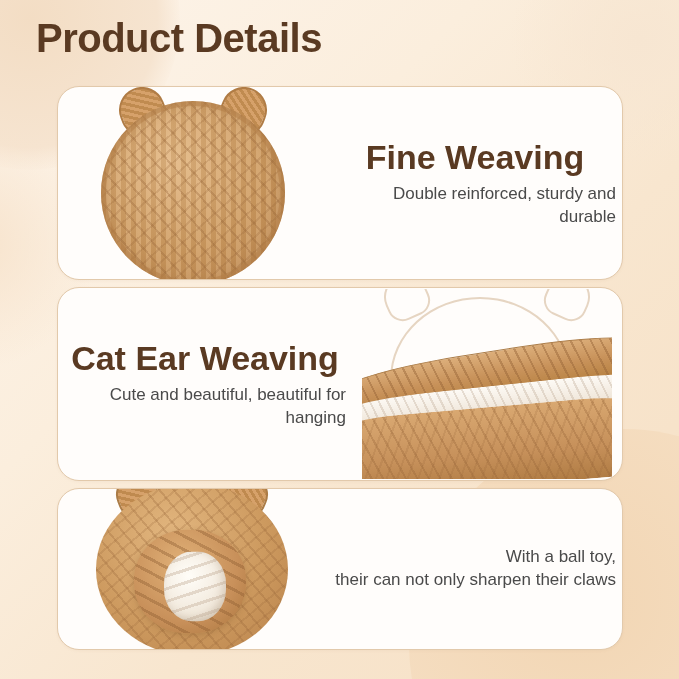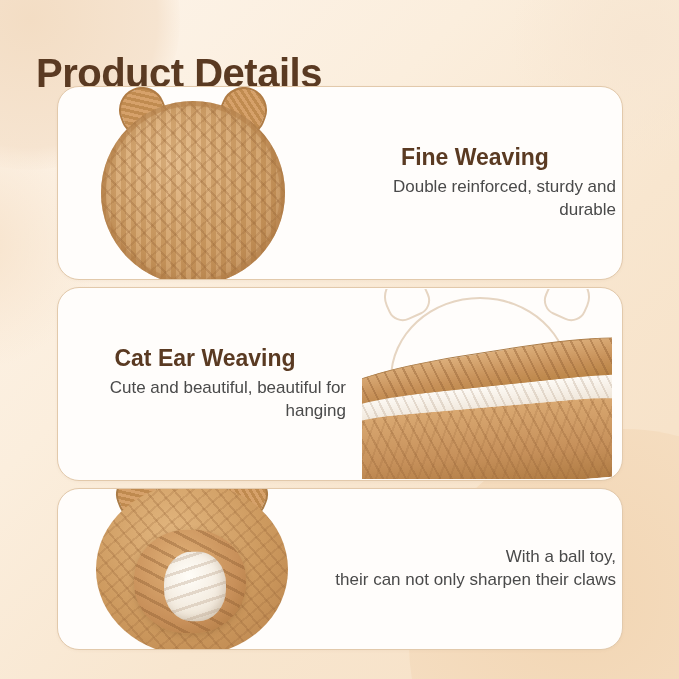--- a/index.html
+++ b/index.html
@@ -47,21 +47,20 @@
   }
 
   .title {
     position: absolute;
     left: 36px;
     top: 16px;
     font-size: 40px;
     font-weight: bold;
     color: #5a3a22;
     letter-spacing: -0.5px;
-    margin-top: 35px;
   }
 
   .card {
     position: absolute;
     left: 57px;
     width: 564px;
     background: #fffdfb;
     border: 1px solid #e2c9ab;
     border-radius: 22px;
     box-shadow: 0 1px 3px rgba(160,120,80,0.06);
@@ -85,21 +84,21 @@
     width: 270px;
     height: 100%;
     flex: 0 0 270px;
   }
   .copy {
     flex: 1 1 auto;
     text-align: center;
     padding: 0 6px;
   }
   .headline {
-    font-size: 23px;
+    font-size: 34px;
     font-weight: bold;
     color: #5a3a22;
     margin-bottom: 6px;
     line-height: 1.15;
   }
   .subline {
     font-size: 17px;
     color: #4a4a4a;
     line-height: 1.35;
     text-align: right;

